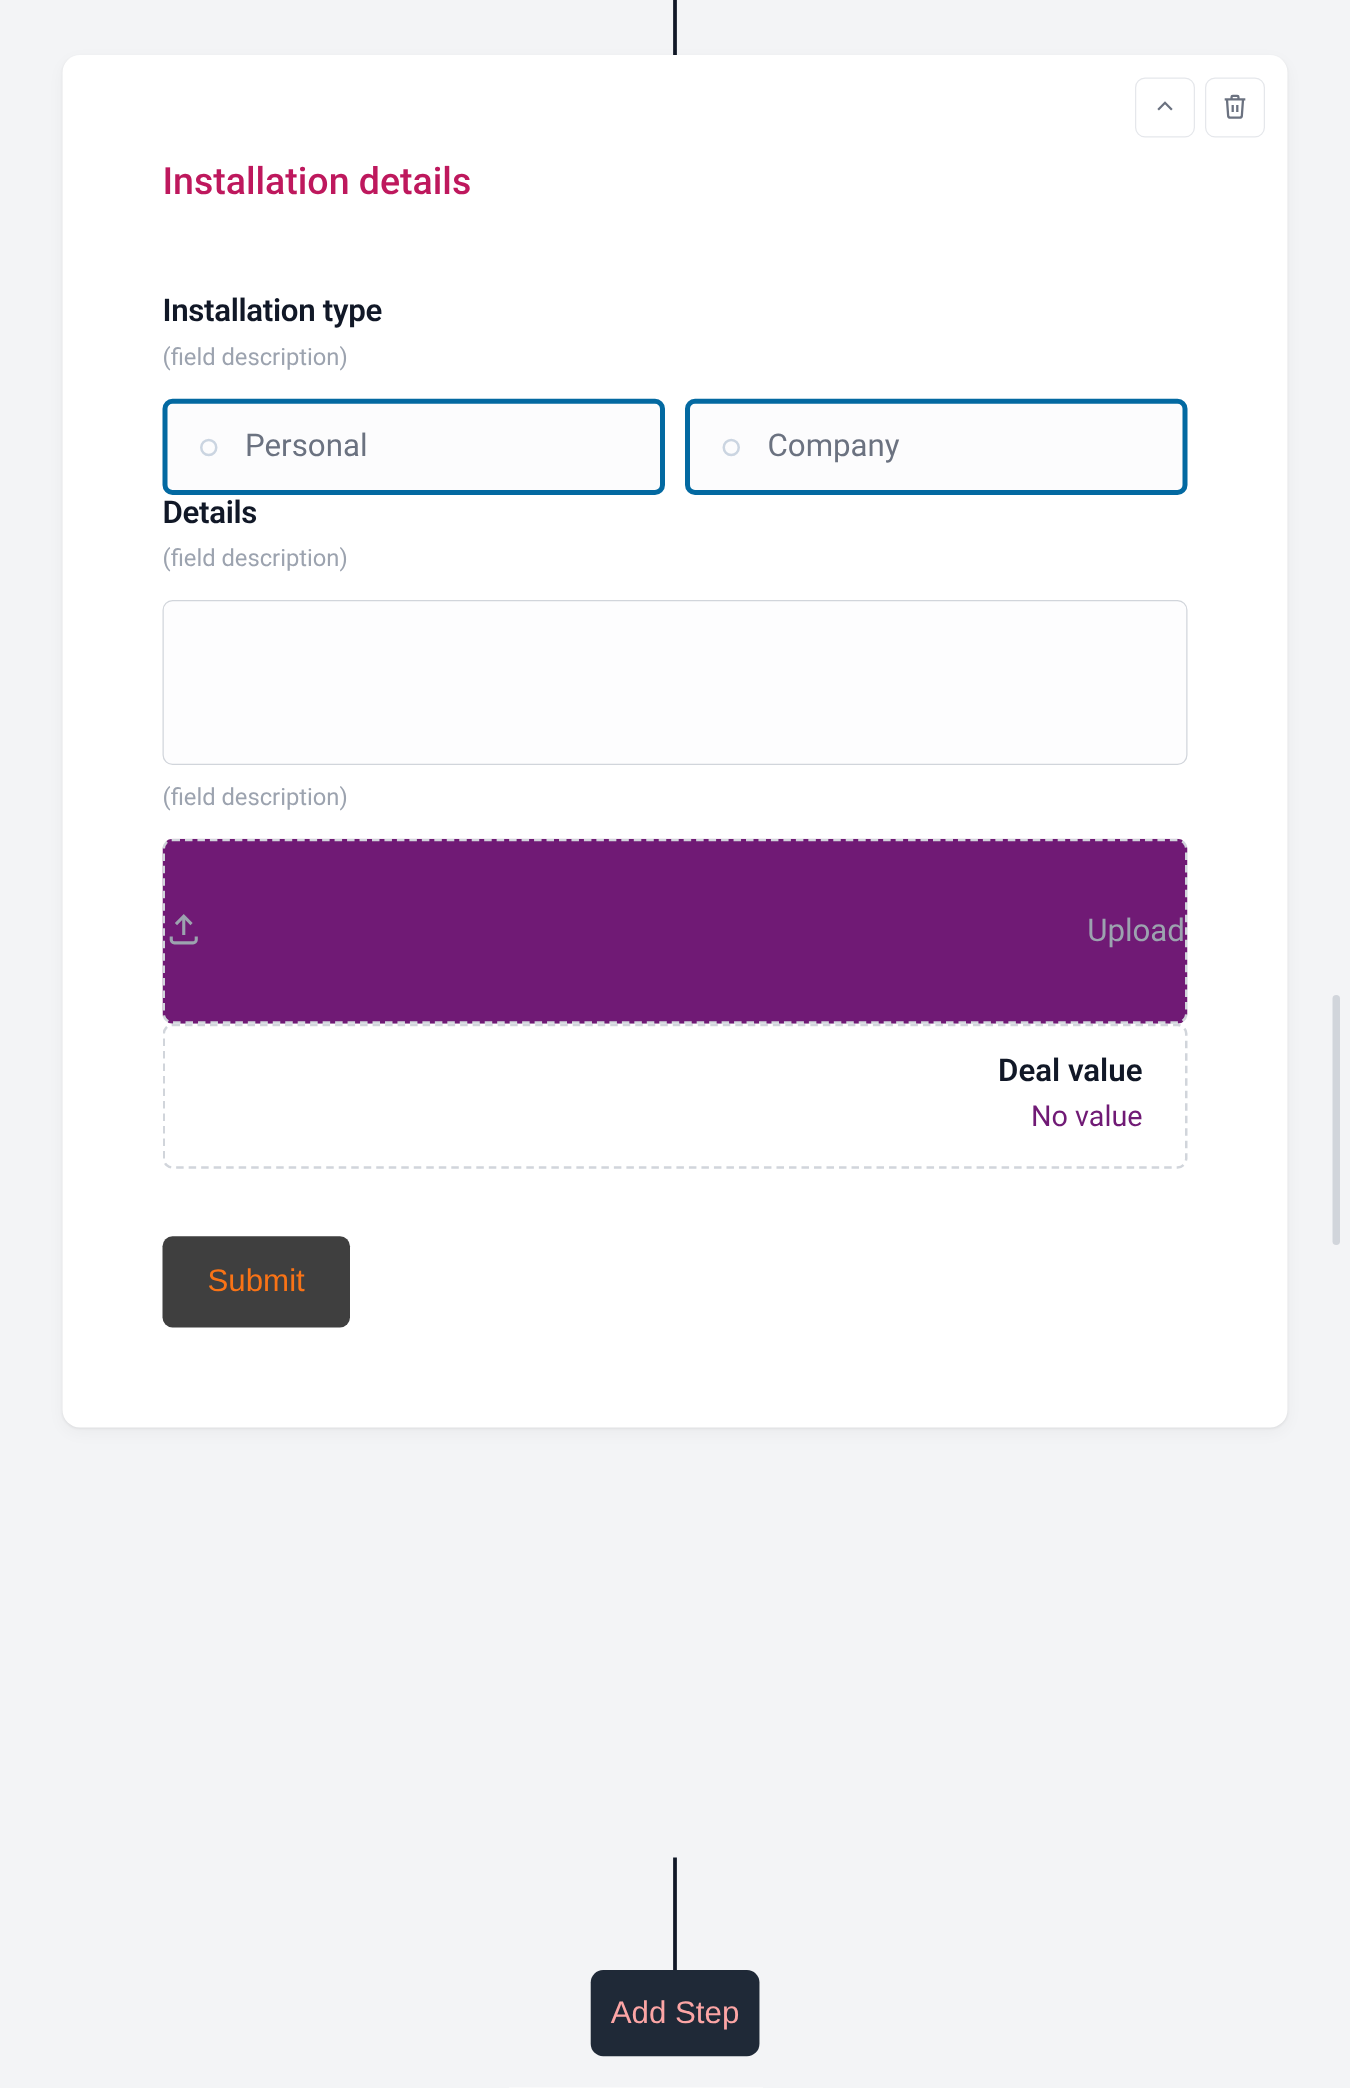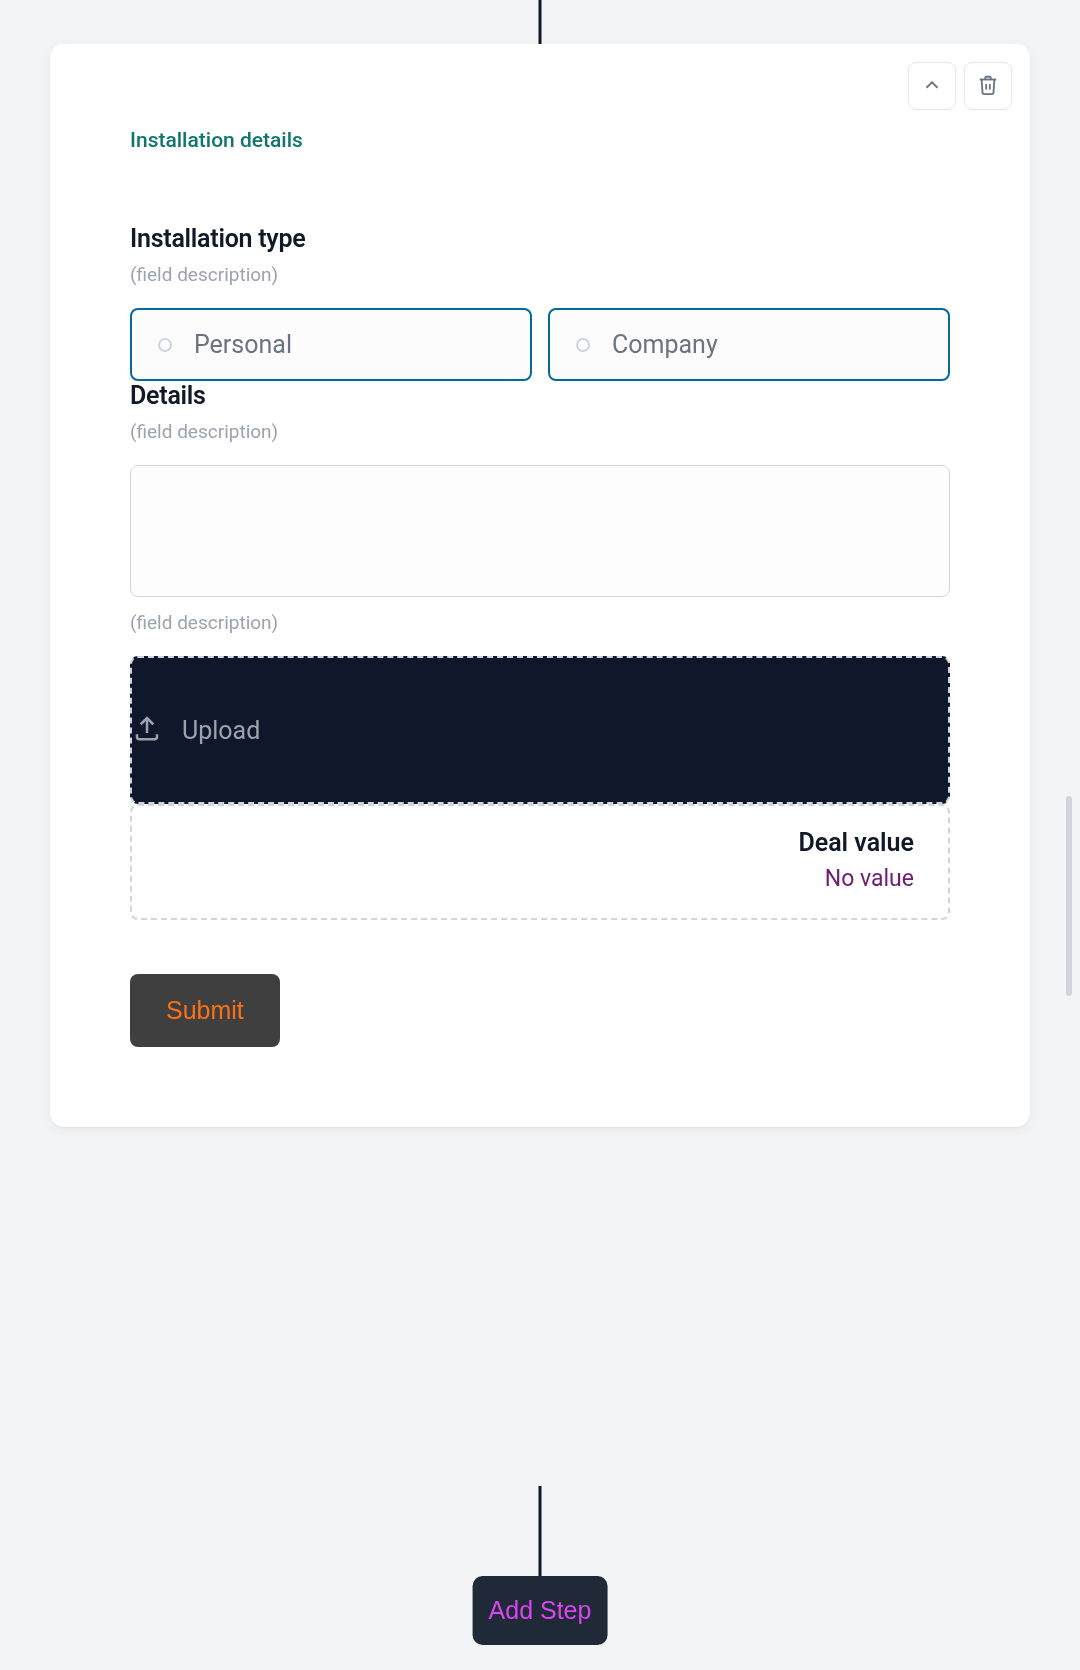--- a/index.html
+++ b/index.html
@@ -63,23 +63,23 @@
       width: 22px;
       height: 22px;
       stroke: #6b7280;
       fill: none;
       stroke-width: 2;
     }
     .card-inner {
       padding: 24px 62px 0 62px;
     }
     .card-title {
-      font-size: 21px;
+      font-size: 30px;
       font-weight: 500;
-      color: #0f766e;
+      color: #be185d;
       margin-top: -6px;
       margin-bottom: 72px;
     }
     .field-block {
     }
     .field-label {
       font-size: 25px;
       font-weight: 600;
       color: #111827;
       letter-spacing: -0.01em;
@@ -89,21 +89,21 @@
       color: #9ca3af;
       margin-top: 10px;
       margin-bottom: 22px;
     }
     .radio-row {
       display: flex;
       gap: 16px;
     }
     .radio-option {
       flex: 1;
-      border: 2px solid #0369a1;
+      border: 4px solid #0369a1;
       border-radius: 8px;
       padding: 20px 26px;
       display: flex;
       align-items: center;
       gap: 22px;
       background: #fcfcfd;
       cursor: pointer;
     }
     .radio-circle {
       width: 14px;
@@ -128,24 +128,24 @@
       padding: 16px;
       color: #374151;
     }
     .upload-box {
       width: 100%;
       height: 148px;
       border: 2px dashed #d1d5db;
       border-radius: 8px;
       display: flex;
       align-items: center;
-      justify-content: flex-start;
+      justify-content: space-between;
       gap: 20px;
       cursor: pointer;
-      background: #0f172a;
+      background: #701a75;
     }
     .upload-box svg {
       width: 30px;
       height: 30px;
       stroke: #9ca3af;
       fill: none;
       stroke-width: 2;
     }
     .upload-text {
       font-size: 25px;
@@ -178,21 +178,21 @@
       font-size: 25px;
       font-weight: 500;
       cursor: pointer;
     }
     .add-step-btn {
       position: absolute;
       left: 50%;
       top: 1576px;
       transform: translateX(-50%);
       background: #1f2937;
-      color: #d946ef;
+      color: #fca5a5;
       border: none;
       border-radius: 10px;
       padding: 20px 16px;
       font-size: 25px;
       font-weight: 500;
       cursor: pointer;
     }
     .scroll-indicator {
       position: absolute;
       right: 8px;

